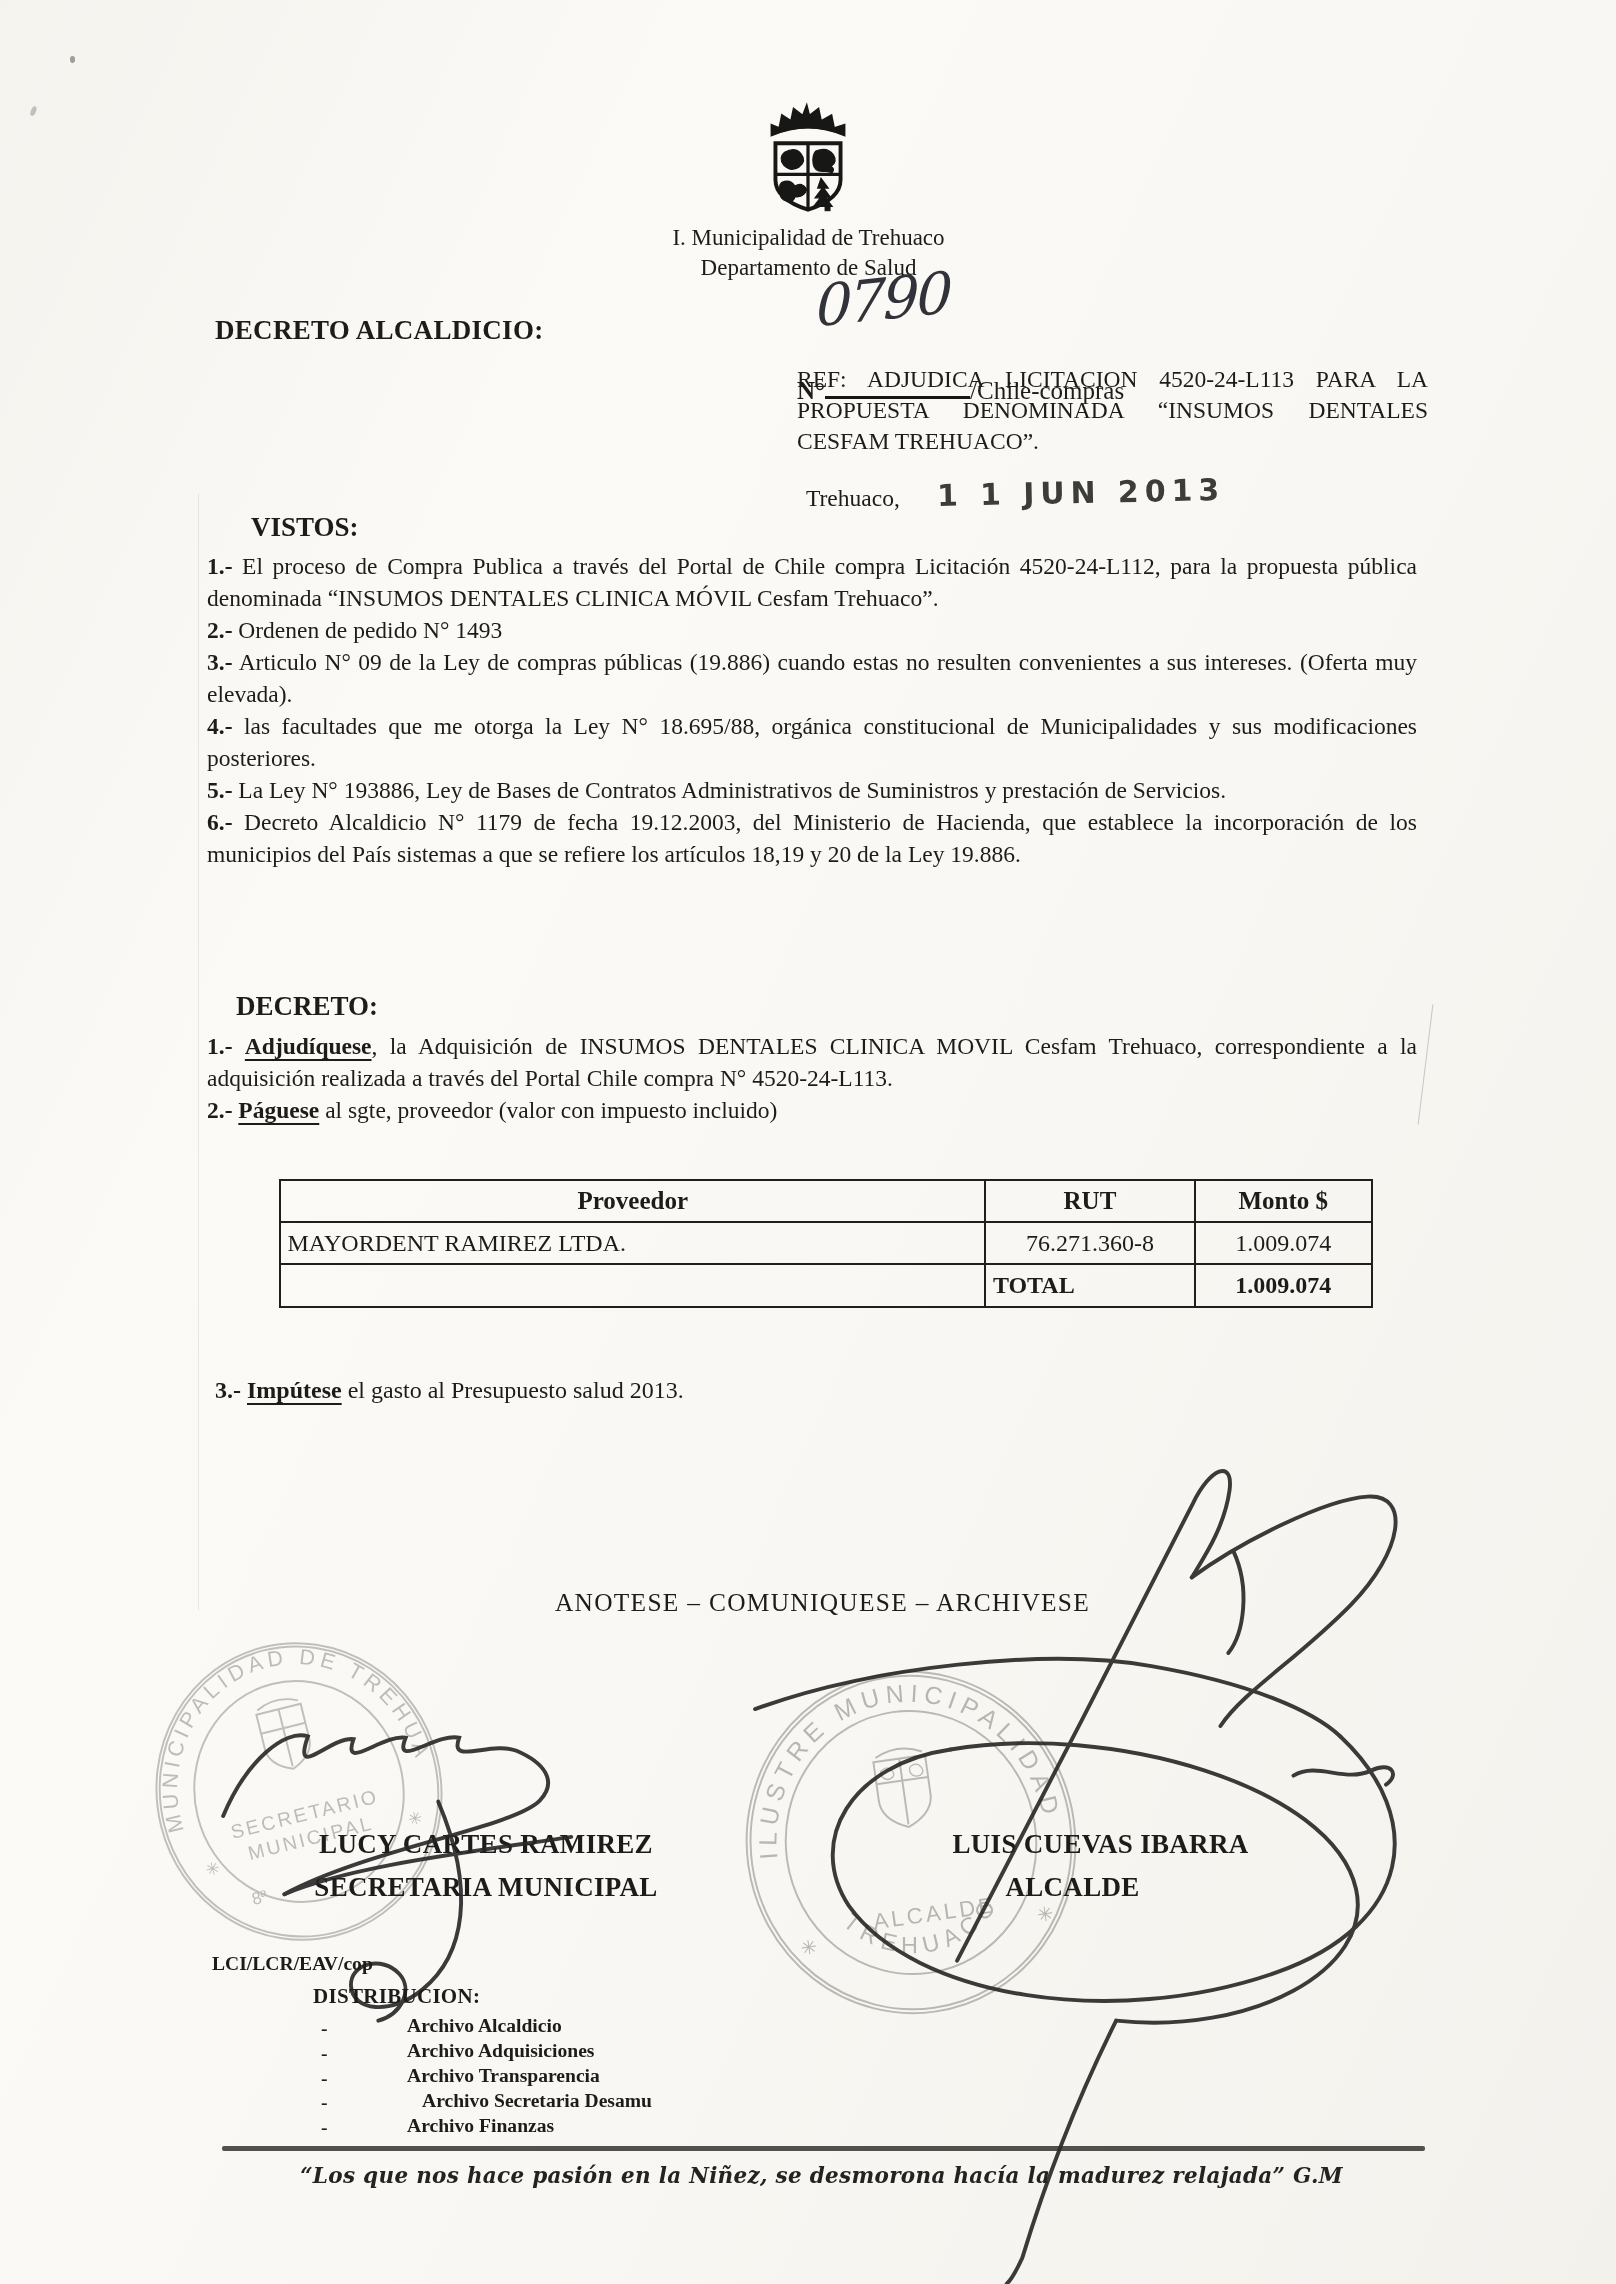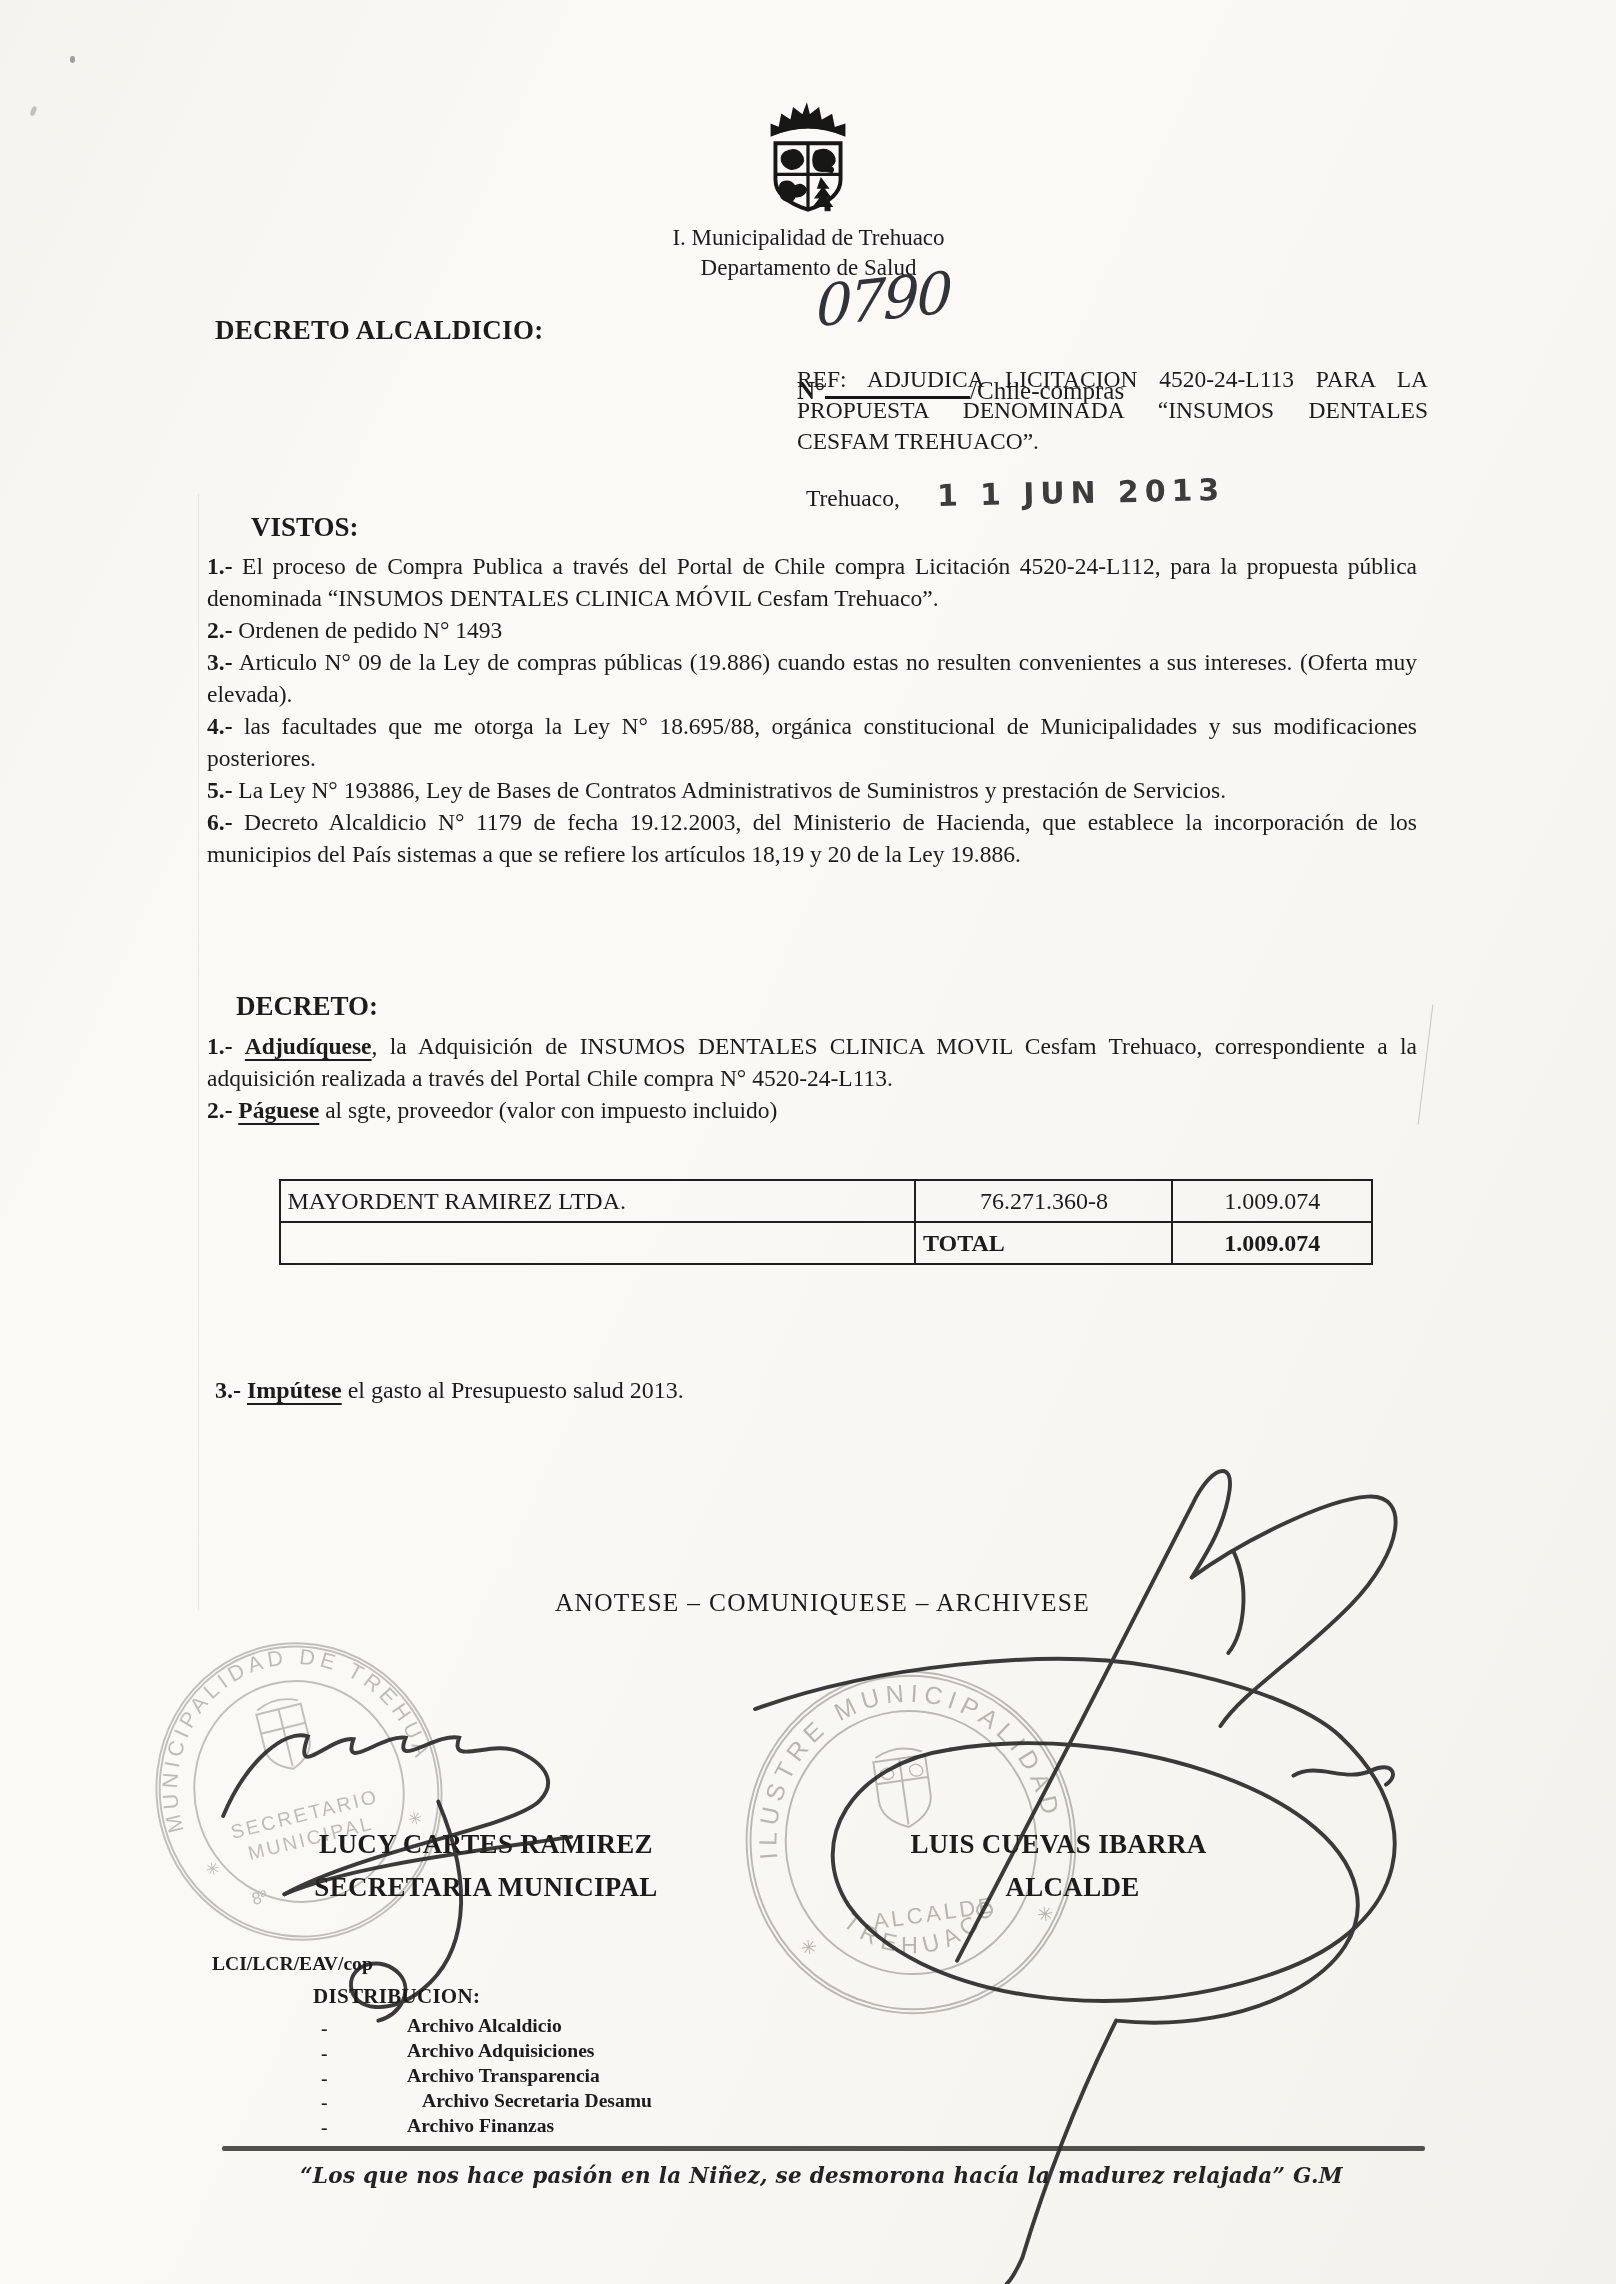--- a/index.html
+++ b/index.html
@@ -99,20 +99,25 @@
 
   <div class="abs" style="left:236px;top:991px;font-size:27px;font-weight:bold;">DECRETO:</div>
   <div class="abs body-block" style="left:207px;top:1030px;width:1210px;">
     <p><span class="num">1.-</span> <span class="lead">Adjudíquese</span><span>, la Adquisición de INSUMOS DENTALES CLINICA MOVIL Cesfam Trehuaco, correspondiente a la adquisición realizada a través del Portal Chile compra N° 4520-24-L113.</span></p>
     <p><span class="num">2.-</span> <span class="lead">Páguese</span><span> al sgte, proveedor (valor con impuesto incluido)</span></p>
   </div>
 
   <div class="abs" style="left:279px;top:1179px;">
     <table class="prov">
       <tbody>
+          <tr>
+        <th style="width:703px;">Proveedor</th>
+        <th style="width:196px;">RUT</th>
+        <th style="width:164px;">Monto $</th>
+      </tr>
       <tr>
         <td>MAYORDENT RAMIREZ LTDA.</td>
         <td class="cell-c">76.271.360-8</td>
         <td class="cell-c">1.009.074</td>
       </tr>
       <tr>
         <td></td>
         <td class="b">TOTAL</td>
         <td class="b cell-c">1.009.074</td>
       </tr>
@@ -174,21 +179,21 @@
         <text font-size="36" letter-spacing="10"><textPath href="#rp-bot" startOffset="50%" text-anchor="middle">TREHUACO</textPath></text>
         <text x="196" y="404" font-size="34" letter-spacing="5">ALCALDE</text>
         <text x="80" y="428" font-size="30">✳</text>
         <text x="446" y="428" font-size="30">✳</text>
       </g>
     </svg>
   </div>
 
   <div class="abs signame center" style="left:232px;top:1829px;width:508px;">LUCY CARTES RAMIREZ</div>
   <div class="abs signame center" style="left:232px;top:1872px;width:508px;">SECRETARIA MUNICIPAL</div>
-  <div class="abs signame center" style="left:811px;top:1829px;width:495px;">LUIS CUEVAS IBARRA</div>
+  <div class="abs signame center" style="left:853px;top:1829px;width:495px;">LUIS CUEVAS IBARRA</div>
   <div class="abs signame center" style="left:825px;top:1872px;width:495px;">ALCALDE</div>
 
   <div class="abs" style="left:0;top:0;">
     <svg width="1617" height="2284" viewBox="0 0 2480 3504">
       <g fill="none" stroke="#262626" stroke-width="6" stroke-linecap="round" opacity=".9">
 
         <path d="M 342 2786 C 378 2700 438 2652 472 2664 C 448 2734 506 2664 542 2668 C 524 2720 586 2660 622 2666 C 602 2716 668 2658 704 2666 C 688 2710 752 2670 792 2686 C 834 2704 856 2732 828 2762 C 788 2804 566 2836 436 2906"></path>
         <path d="M 436 2906 C 540 2862 716 2842 876 2818"></path>
         <path d="M 672 2764 C 730 2900 712 3000 648 3052 C 600 3092 540 3086 538 3046 C 537 3012 586 3000 612 3028 C 634 3052 616 3090 580 3100"></path>
 

